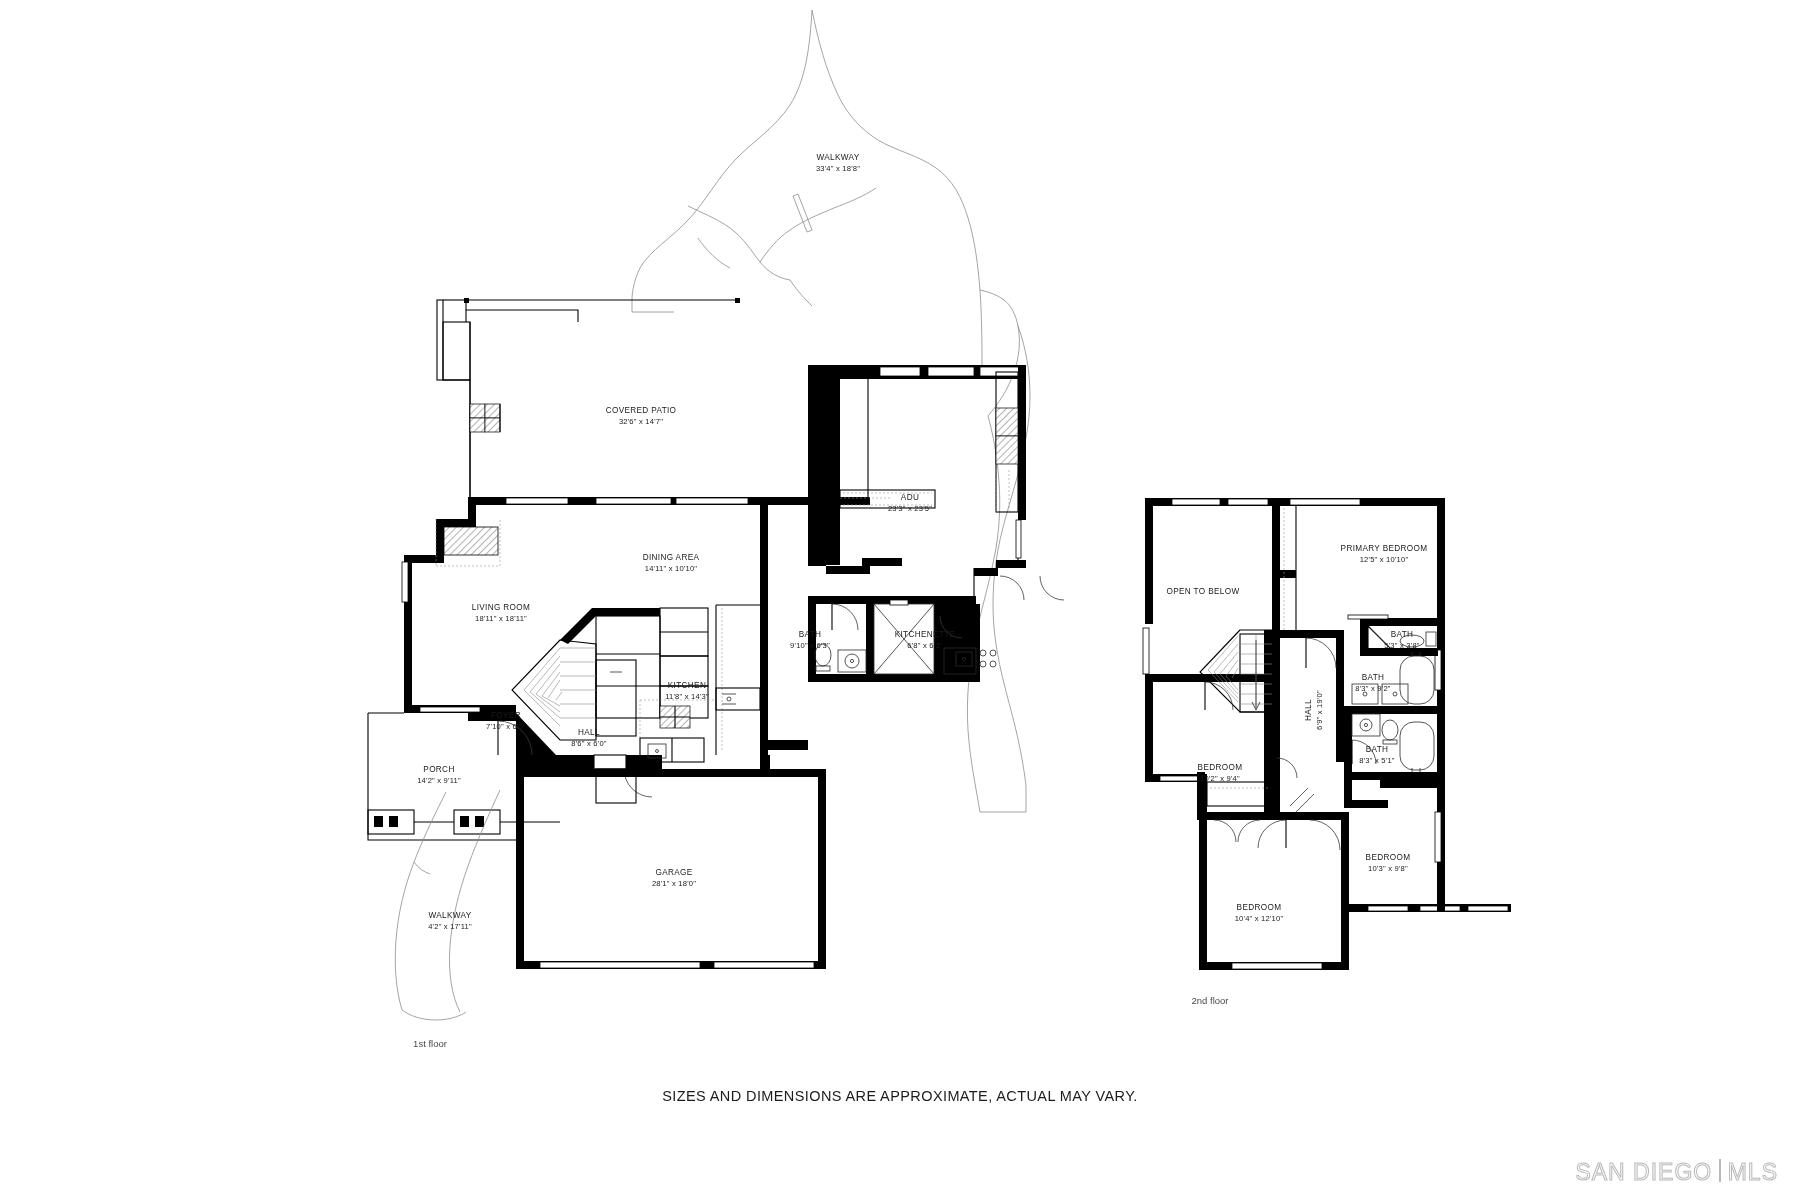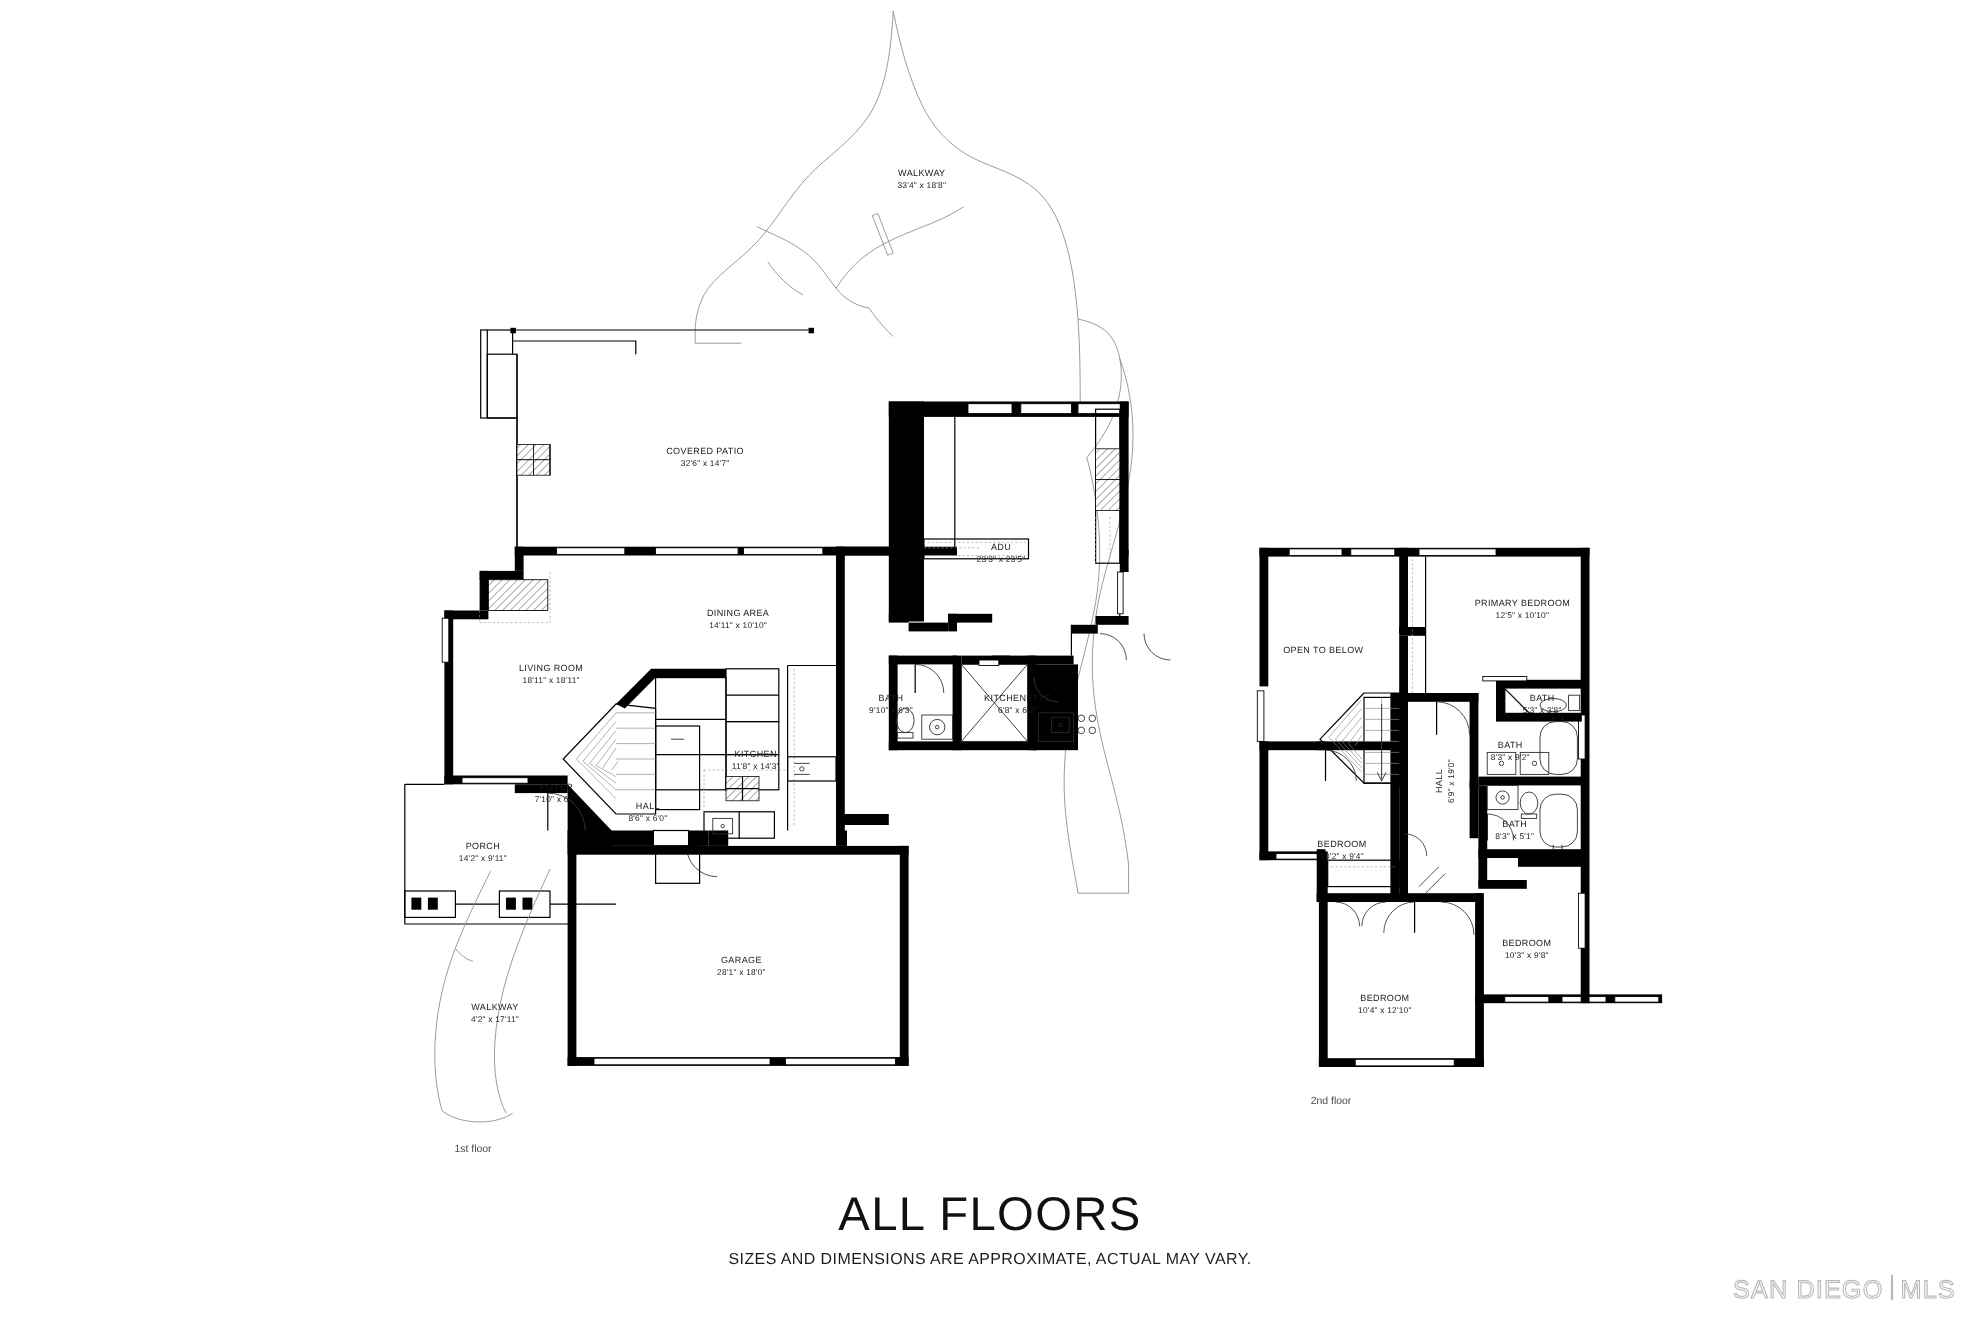--- a/index.html
+++ b/index.html
@@ -507,21 +507,20 @@
       <g id="rooms-2f-rot">
           <g transform="rotate(-90 1311 710)">
             <text class="rmlabel" x="1311" y="710">HALL</text>
             <text class="rmdim" x="1311" y="721">6'9" x 19'0"</text>
           </g>
         </g>
     </g>
   </svg>
 
   <div class="title-block">
-    <div id="main-title">ALL FLOORS</div>
     <div id="sub-title">SIZES AND DIMENSIONS ARE APPROXIMATE, ACTUAL MAY VARY.</div>
   </div>
 
   <div id="logo-block">
     <span>SAN DIEGO</span>
     <span class="bar"></span>
     <span>MLS</span>
   </div>
 
 </div>

